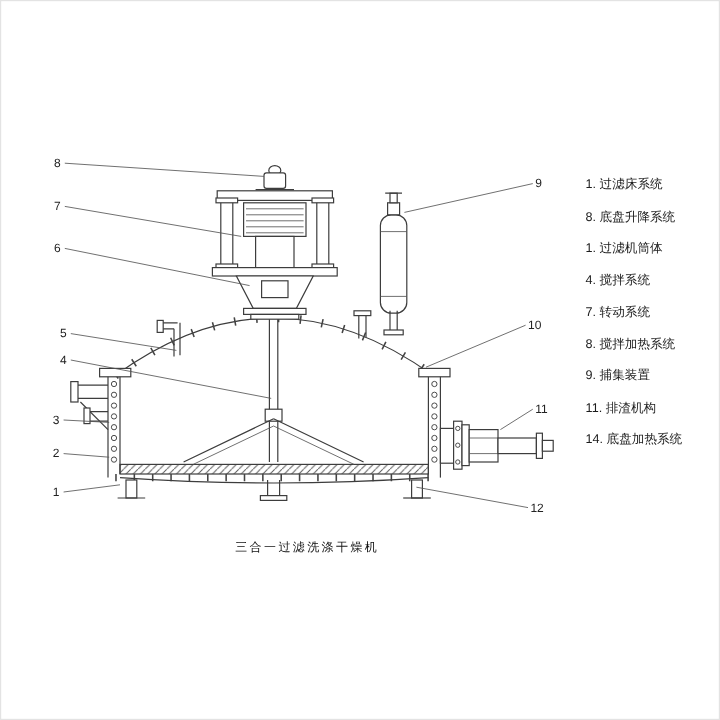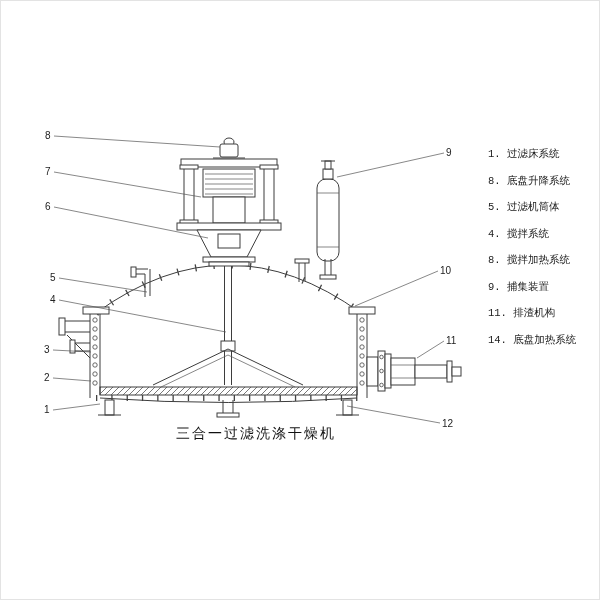--- a/index.html
+++ b/index.html
@@ -6,24 +6,24 @@
   .canvas{
     position:relative;width:598px;height:598px;background:#fff;
     border:1px solid #e3e3e3;overflow:hidden;
     font-family:"Liberation Sans", sans-serif;color:#222;
   }
   .drawing-svg{position:absolute;left:0;top:0;}
   .legend{
     position:absolute;left:487px;top:140px;width:110px;
     font-size:10.5px;line-height:26.5px;color:#1c1c1c;white-space:nowrap;
   }
-  .legend-item{height:26.5px;font-family:Liberation Mono, monospace;}
+  .legend-item{height:26.5px;}
   .drawing-title{
-    position:absolute;left:170px;top:424px;width:170px;text-align:center;
-    font-size:14px;letter-spacing:2px;color:#111;
+    position:absolute;left:170px;top:448px;width:170px;text-align:center;
+    font-size:10px;letter-spacing:2px;color:#111;
     font-family:Liberation Serif, serif;
   }
   svg text{font-family:"Liberation Sans", sans-serif;font-size:10px;fill:#222;}
   .ln{stroke:#3d3d3d;stroke-width:1;fill:none;}
   .thin{stroke:#555;stroke-width:.7;fill:none;}
   .fw{fill:#fff;stroke:#3d3d3d;stroke-width:1;}
 </style>
 </head>
 <body>
 
@@ -199,22 +199,23 @@
       <text x="445" y="155">9</text>
       <text x="439" y="273">10</text>
       <text x="445" y="343">11</text>
       <text x="441" y="426">12</text>
     </g>
   </svg>
 
   <div class="legend">
     <div class="legend-item">1. 过滤床系统</div>
     <div class="legend-item">8. 底盘升降系统</div>
-    <div class="legend-item">5. 过滤机筒体</div>
+    <div class="legend-item">1. 过滤机筒体</div>
     <div class="legend-item">4. 搅拌系统</div>
+    <div class="legend-item">7. 转动系统</div>
     <div class="legend-item">8. 搅拌加热系统</div>
     <div class="legend-item">9. 捕集装置</div>
     <div class="legend-item">11. 排渣机构</div>
     <div class="legend-item">14. 底盘加热系统</div>
   </div>
 
   <div class="drawing-title">三合一过滤洗涤干燥机</div>
 
 </div>
 

